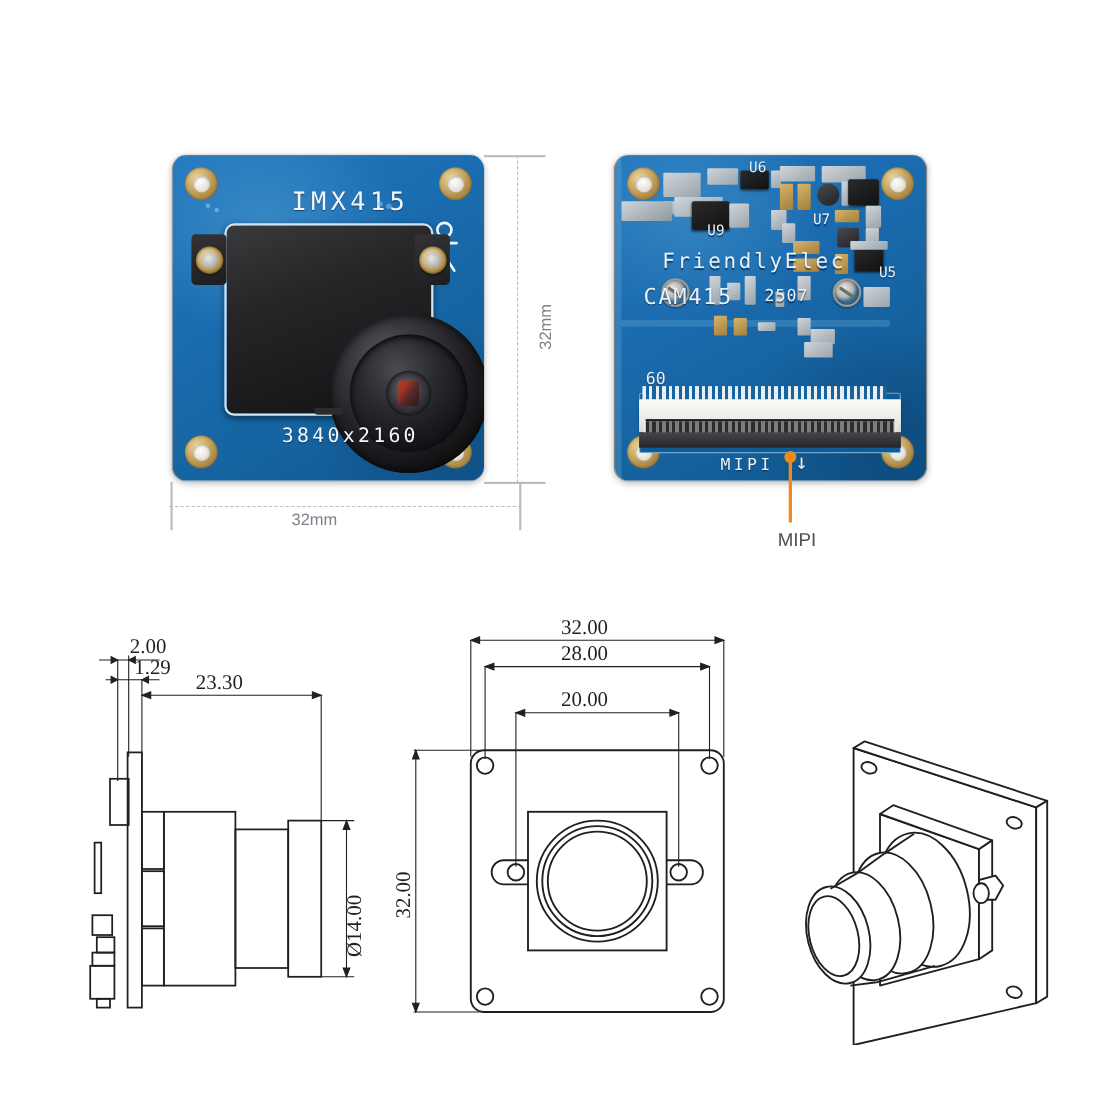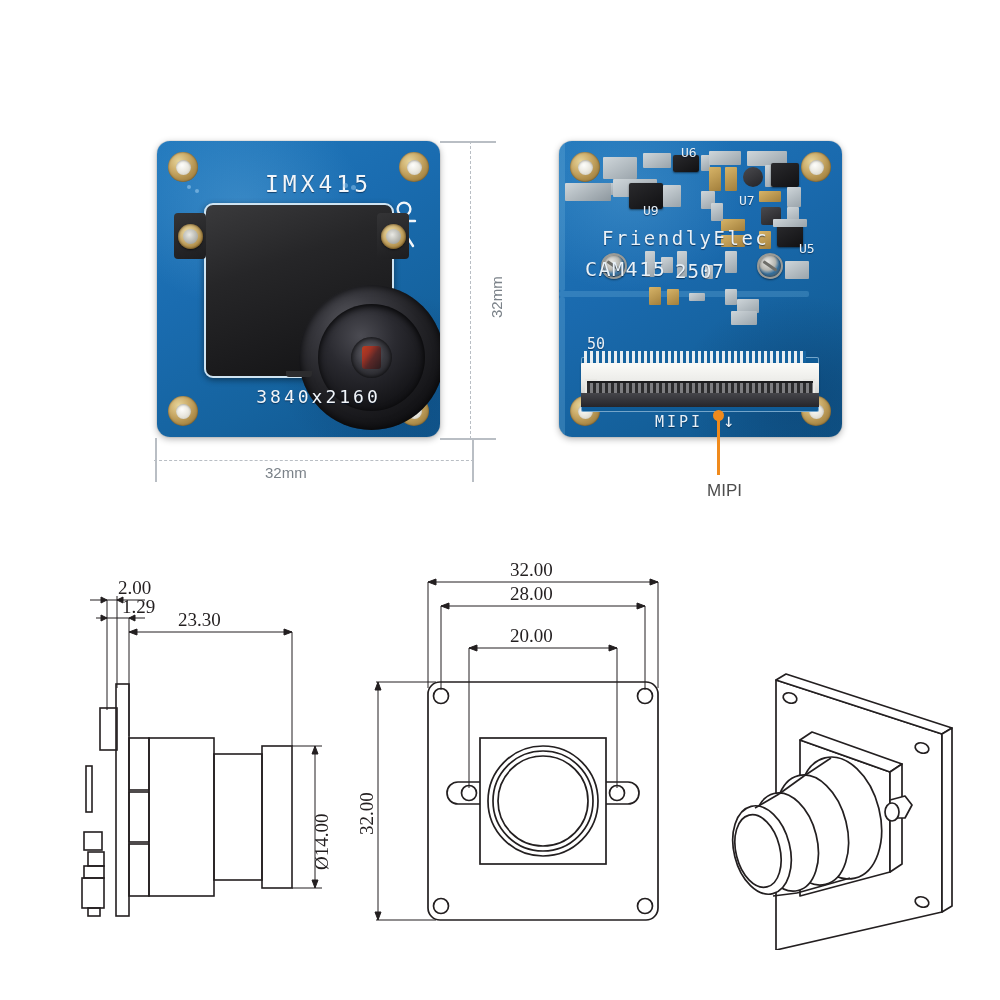--- a/index.html
+++ b/index.html
@@ -298,28 +298,28 @@
     <div class="cmp rc" style="left:90px;  top:146px; width:12px; height:18px;"></div>
     <div class="cmp rc" style="left:108px; top:148px; width:12px; height:16px;"></div>
     <div class="cmp pad" style="left:130px; top:152px; width:16px; height:8px;"></div>
     <div class="cmp pad" style="left:166px; top:148px; width:12px; height:16px;"></div>
     <div class="cmp pad" style="left:178px; top:158px; width:22px; height:14px;"></div>
     <div class="cmp pad" style="left:226px; top:120px; width:24px; height:18px;"></div>
     <div class="cmp pad" style="left:172px; top:170px; width:26px; height:14px;"></div>
 
     <div class="silk-back" style="left:43px; top:86px; font-size:19px; letter-spacing:2.5px;">FriendlyElec</div>
     <div class="silk-back" style="left:26px; top:116px; font-size:20px; letter-spacing:1.5px;">CAM415</div>
-    <div class="silk-back" style="left:116px; top:119px; font-size:19px; letter-spacing:1px;">2507</div>
+    <div class="silk-back" style="left:136px; top:119px; font-size:15px; letter-spacing:1px;">2507</div>
 
     <div class="silk-back" style="left:122px; top:4px;  font-size:13px;">U6</div>
     <div class="silk-back" style="left:84px;  top:62px; font-size:13px;">U9</div>
     <div class="silk-back" style="left:180px; top:52px; font-size:13px;">U7</div>
     <div class="silk-back" style="left:240px; top:100px; font-size:13px;">U5</div>
 
-    <div class="silk-back" style="left:28px; top:194px; font-size:15px;">50</div>
+    <div class="silk-back" style="left:28px; top:194px; font-size:15px;">60</div>
     <div class="fpc-outer"></div>
     <div class="fpc-fingers"></div>
     <div class="fpc-body"></div>
     <div class="fpc-ear" style="left:26px;"></div>
     <div class="fpc-ear" style="left:244px;"></div>
     <div class="fpc-slot"></div>
     <div class="fpc-base"></div>
 
     <div class="silk-back" style="left:96px; top:272px; font-size:15px; letter-spacing:3px;">MIPI</div>
     <div class="silk-back" style="left:164px; top:268px; font-size:19px;">↓</div>

